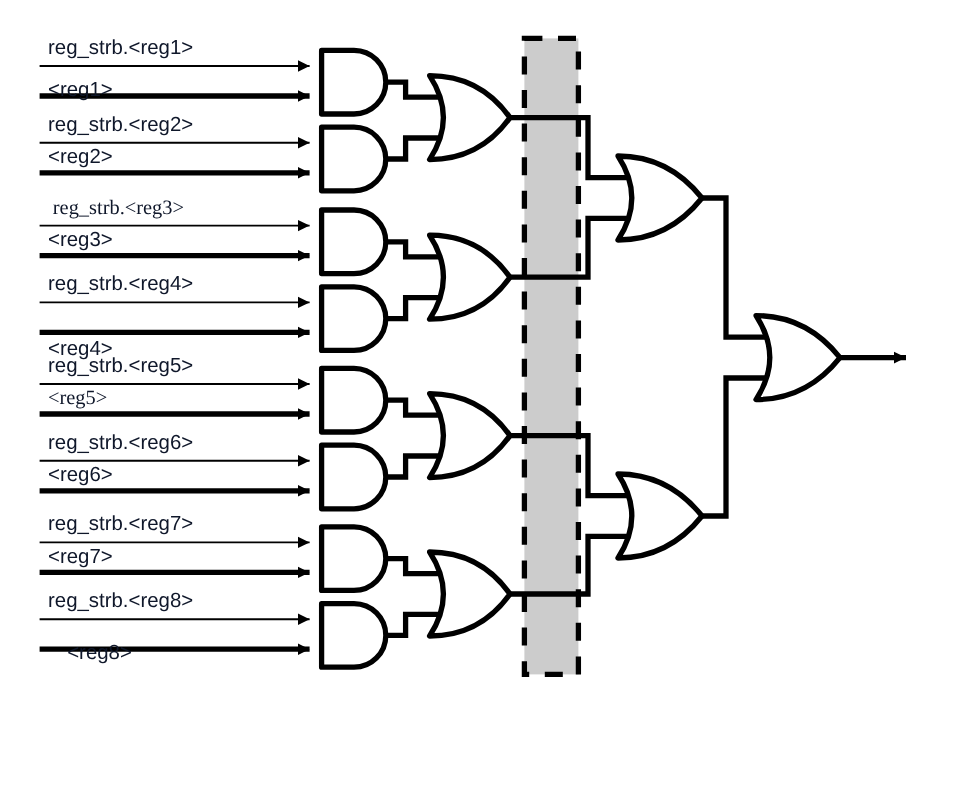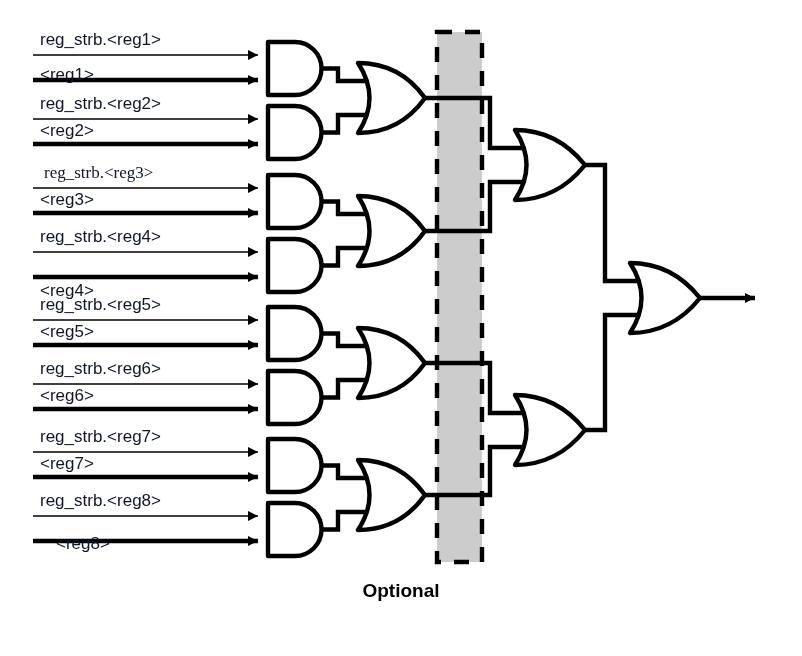--- a/index.html
+++ b/index.html
@@ -133,26 +133,25 @@
   <div class="sig-label" style="left:40px; top:95px;">reg_strb.&lt;reg2&gt;</div>
   <div class="sig-label" style="left:40px; top:122px;">&lt;reg2&gt;</div>
 
   <div class="sig-label" style="left:44px; top:164px;font-family:Liberation Serif, serif;">reg_strb.&lt;reg3&gt;</div>
   <div class="sig-label" style="left:40px; top:191px;">&lt;reg3&gt;</div>
 
   <div class="sig-label" style="left:40px; top:228px;">reg_strb.&lt;reg4&gt;</div>
   <div class="sig-label" style="left:40px; top:254px;margin-top:28px;">&lt;reg4&gt;</div>
 
   <div class="sig-label" style="left:40px; top:296px;">reg_strb.&lt;reg5&gt;</div>
-  <div class="sig-label" style="left:40px; top:323px;">&lt;reg5&gt;</div>
+  <div class="sig-label" style="left:40px; top:323px;font-family:Liberation Serif, serif;">&lt;reg5&gt;</div>
 
   <div class="sig-label" style="left:40px; top:360px;">reg_strb.&lt;reg6&gt;</div>
   <div class="sig-label" style="left:40px; top:387px;">&lt;reg6&gt;</div>
 
   <div class="sig-label" style="left:40px; top:428px;">reg_strb.&lt;reg7&gt;</div>
   <div class="sig-label" style="left:40px; top:455px;">&lt;reg7&gt;</div>
 
   <div class="sig-label" style="left:40px; top:492px;">reg_strb.&lt;reg8&gt;</div>
   <div class="sig-label" style="left:56px; top:519px;margin-top:16px;">&lt;reg8&gt;</div>
 
-  <div class="caption" style="top:580px;">Optional</div>
 
 </div>
 
 </body></html>

